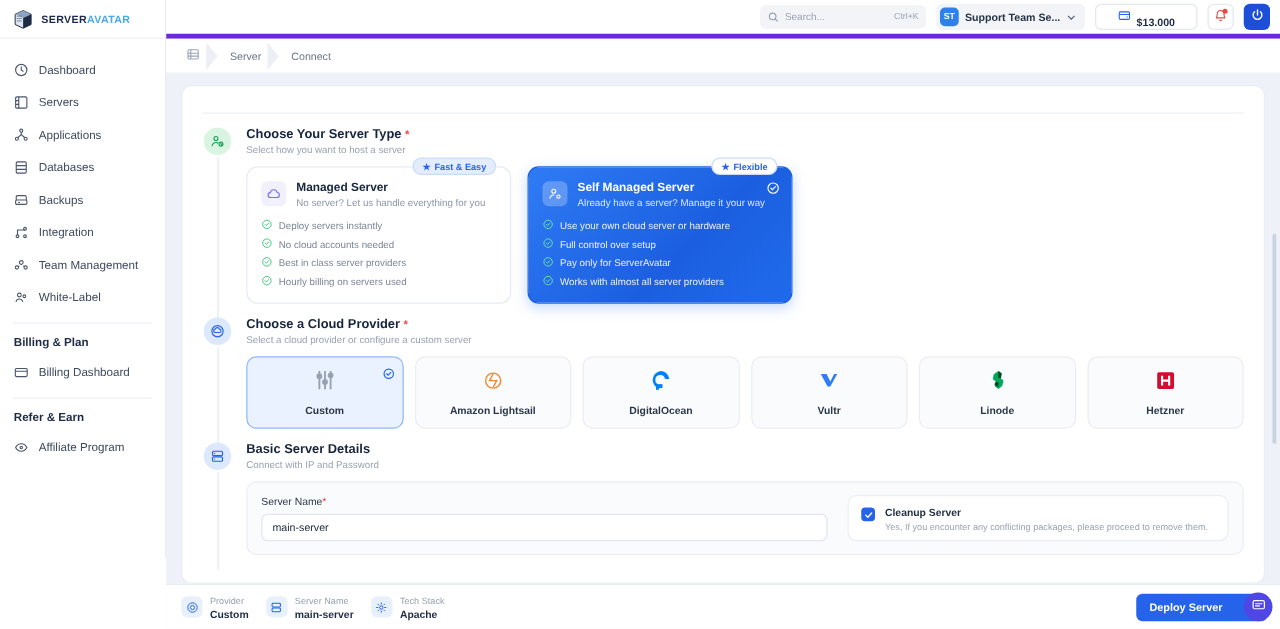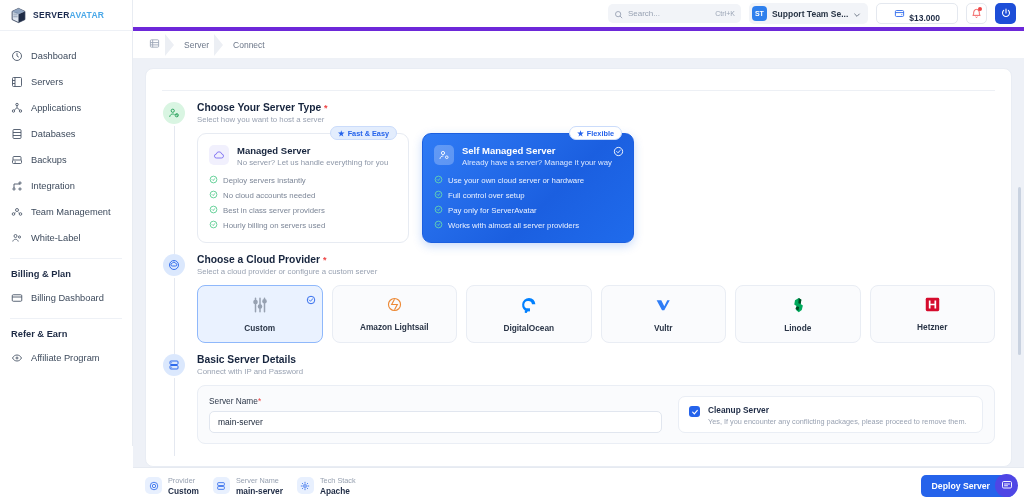--- a/index.html
+++ b/index.html
@@ -211,21 +211,21 @@
   .summary { display: flex; align-items: center; gap: 14px; }
   .sum-item { display: flex; align-items: center; gap: 6px; }
   .sum-ico {
     width: 17px; height: 17px; border-radius: 5px; background: #e8f0fe;
     display: flex; align-items: center; justify-content: center; flex: 0 0 17px;
   }
   .sum-k { font-size: 7.3px; color: #97a1b1; }
   .sum-v { font-size: 8.3px; font-weight: 700; color: #1e2b45; margin-top: 1px; }
   .deploy-btn {
     height: 22px; background: #2563eb; color: #fff; border-radius: 5px;
-    display: flex; align-items: center; gap: 5px; padding: 0 11px;
+    display: flex; align-items: center; gap: 17px; padding: 0 11px;
     font-size: 8.7px; font-weight: 700; border: none; cursor: pointer;
   }
   .chat-fab {
     position: absolute; right: 6px; top: 6px; width: 23px; height: 23px;
     border-radius: 50%; background: #4f46e5; display: flex;
     align-items: center; justify-content: center;
   }
 </style>
 </head>
 <body>

